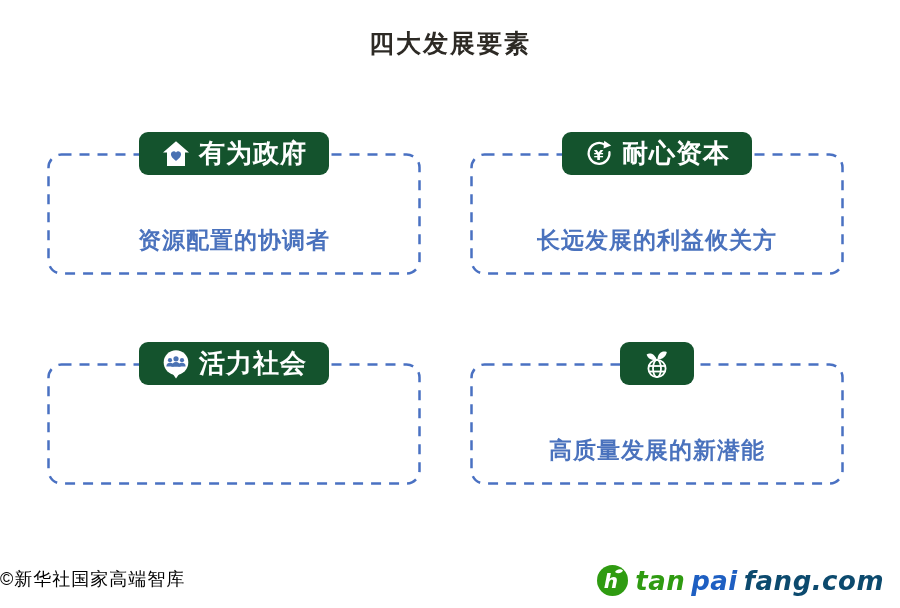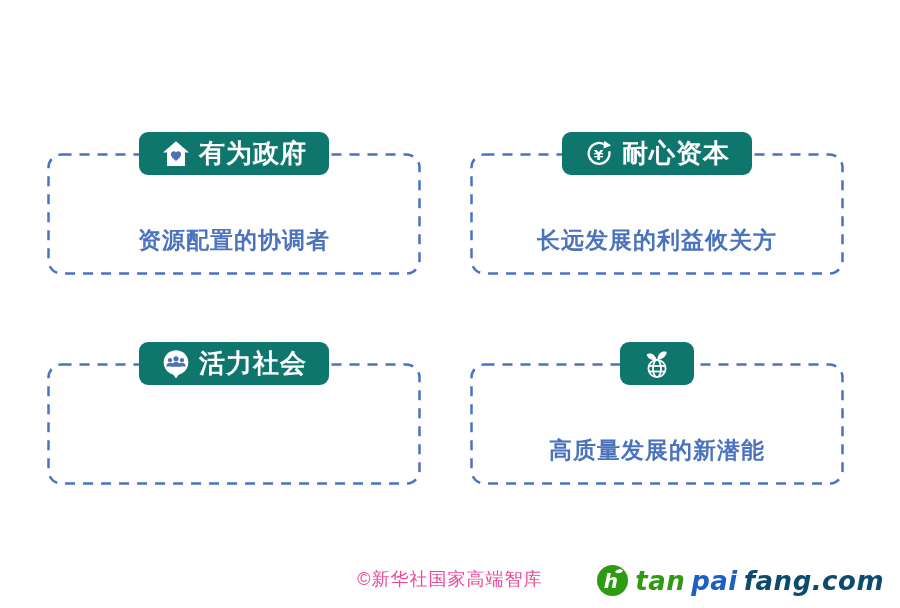--- a/index.html
+++ b/index.html
@@ -12,48 +12,49 @@
     font-size:25px;font-weight:bold;color:#2d2a25;letter-spacing:2px;
   }
   .card{position:absolute;width:374px;height:122px;}
   .card-1{left:47px;top:153px;}
   .card-2{left:470px;top:153px;}
   .card-3{left:47px;top:363px;}
   .card-4{left:470px;top:363px;}
   .card .border-svg{position:absolute;left:0;top:0;}
   .badge{
     position:absolute;top:-21px;left:50%;transform:translateX(-50%);
-    height:43px;background:#0f766e;border-radius:9px;
+    height:43px;background:#14532d;border-radius:9px;
     display:flex;align-items:center;gap:8px;padding:0 22px;
     color:#ffffff;font-weight:bold;font-size:26px;white-space:nowrap;
     letter-spacing:1px;
   }
   .badge svg{display:block;flex:0 0 auto;}
   .desc{
     position:absolute;top:53%;left:0;right:0;transform:translateY(-50%);
     text-align:center;color:#4a72bd;font-weight:bold;font-size:23px;
     letter-spacing:1px;margin-top:22px;
   }
   .footer-credit{
-    position:absolute;bottom:17px;left:0;width:100%;text-align:center;
-    color:#ec4899;font-size:18px;letter-spacing:1px;
+    position:absolute;bottom:17px;left:0;width:100%;text-align:left;
+    color:#000000;font-size:18px;letter-spacing:1px;
   }
   .site-logo{
     position:absolute;right:16px;bottom:11px;
     display:flex;align-items:center;gap:6px;
     font-size:26px;font-weight:bold;font-style:italic;
     font-family:"DejaVu Sans","Liberation Sans",sans-serif;
     letter-spacing:0.5px;
   }
 </style>
 </head>
 <body>
 
 <div class="stage">
 
+  <div class="title">四大发展要素</div>
 
   <div class="card card-1">
     <svg class="border-svg" width="374" height="122">
       <rect x="1.5" y="1.5" width="371" height="119" rx="13" fill="none" stroke="#4a71c2" stroke-width="2.5" stroke-dasharray="10 8"></rect>
     </svg>
     <div class="badge">
       <svg width="30" height="30" viewBox="0 0 30 30">
         <path d="M15 2.2 L28 13.6 L24 13.6 L24 27 L6 27 L6 13.6 L2 13.6 Z" fill="#ffffff"></path>
         <path d="M15 22 c-3.4-2.7 -5.1-4.5 -5.1-6.7 a2.9 2.9 0 0 1 5.1-1.9 a2.9 2.9 0 0 1 5.1 1.9 c0 2.2 -1.7 4 -5.1 6.7 Z" fill="#4a72b3"></path>
       </svg>

